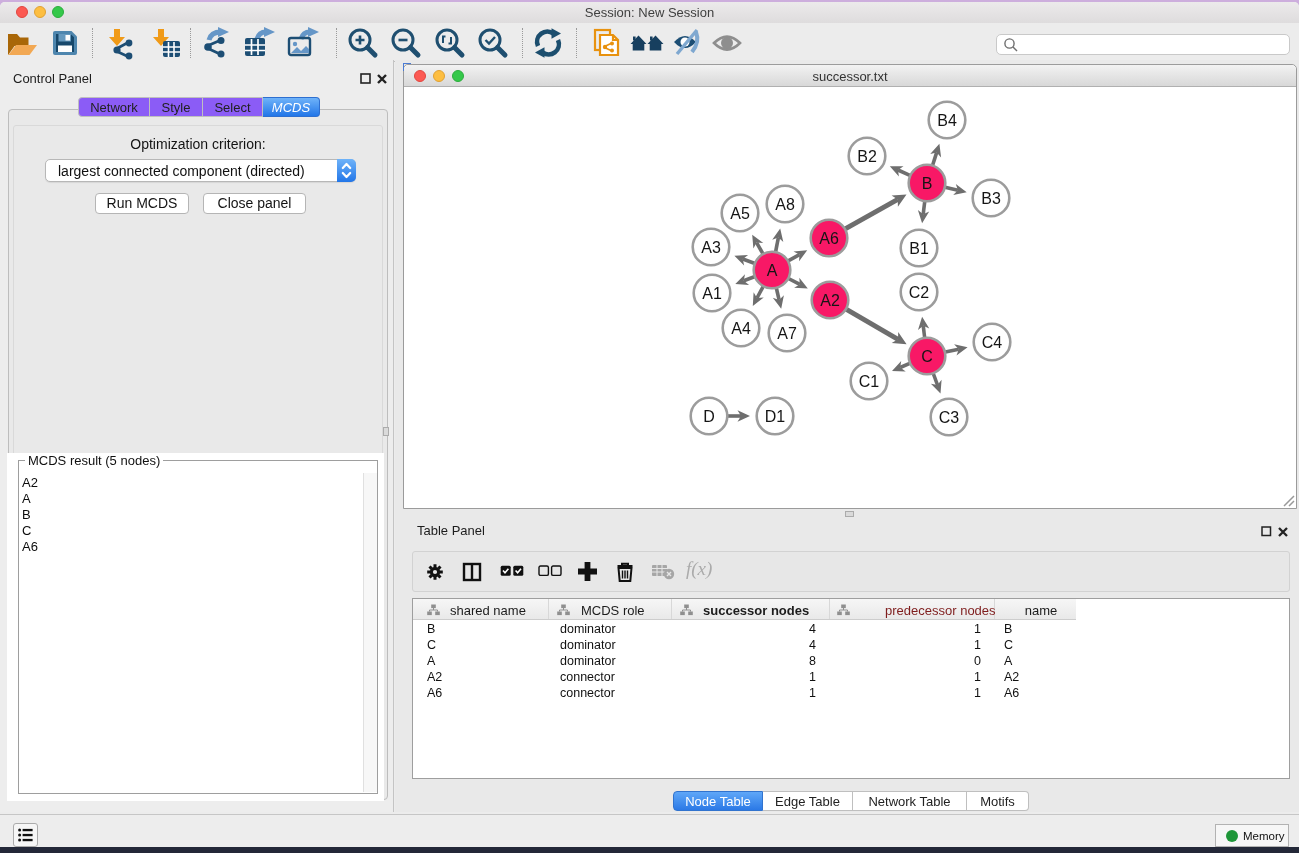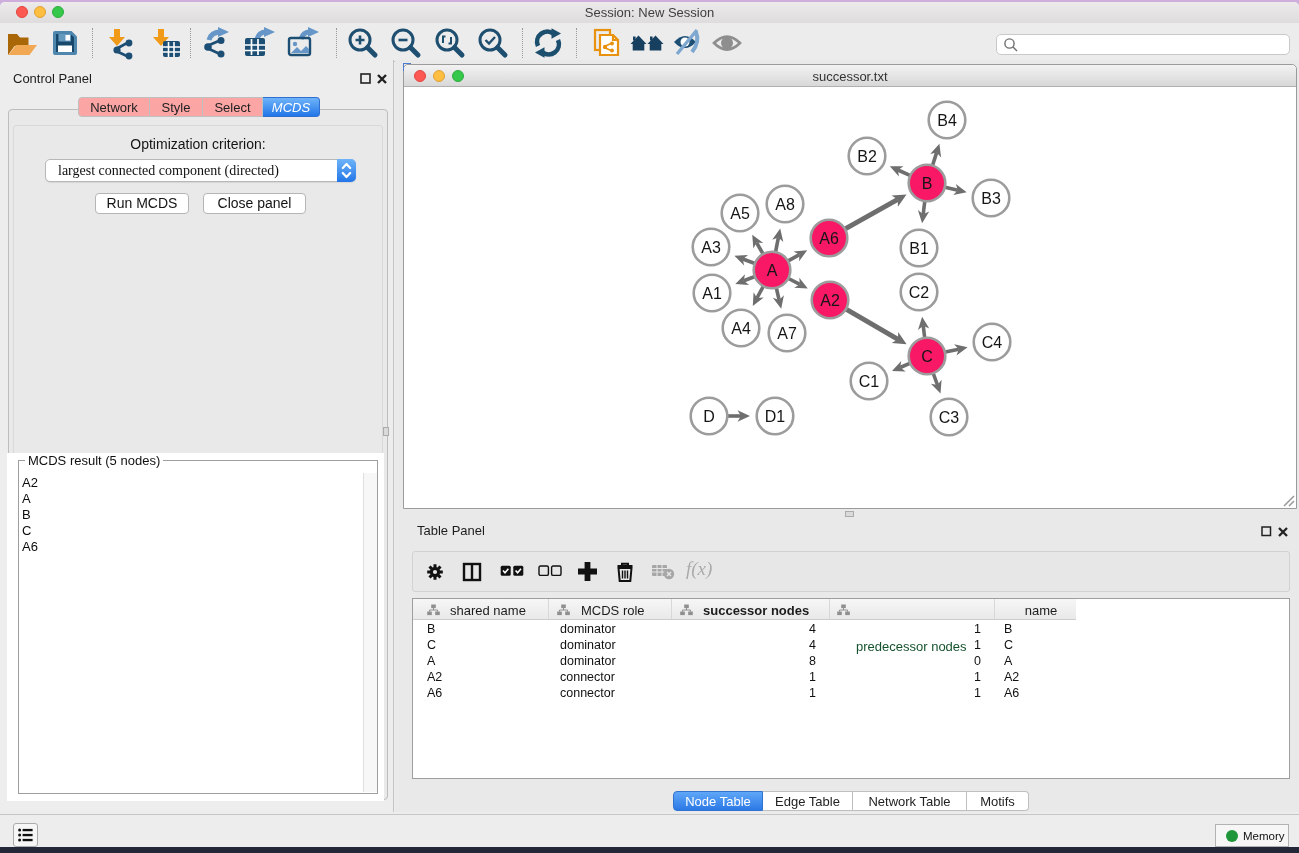--- a/index.html
+++ b/index.html
@@ -11,28 +11,28 @@
   .tl { position:absolute; top:4px; width:12px; height:12px; border-radius:50%; }
   .title { position:absolute; top:3px; width:100%; text-align:center; font-size:13px; color:#404040; }
   .toolbar { position:absolute; left:0; top:23px; width:100%; height:39px; background:#ECECEC; border-bottom:1px solid #BEBEBE; }
   .tsep { position:absolute; top:5px; height:30px; width:0; border-left:1px dotted #9a9a9a; }
   .ticon { position:absolute; top:3px; }
   .searchbox { position:absolute; left:996px; top:11px; width:294px; height:21px; background:#fff; border:1px solid #C9C9C9; border-radius:5px; }
   
   .ctrlpanel { position:absolute; left:0; top:60px; width:394px; height:752px; background:#EDEDED; border-right:1px solid #C4C4C4; }
   .paneltitle { font-size:13px; color:#1d1d1d; }
   .tabs { position:absolute; top:37px; left:78px; height:20px; z-index:3; display:flex; font-size:13px; }
-  .tab { border:1px solid #BFBFBF; border-left:none; background:#fca5a5; color:#222; display:flex; align-items:center; justify-content:center; }
+  .tab { border:1px solid #BFBFBF; border-left:none; background:#8b5cf6; color:#222; display:flex; align-items:center; justify-content:center; }
   .tab.first { border-left:1px solid #BFBFBF; border-radius:4px 0 0 4px; }
   .tab.sel { background:linear-gradient(#6FB3F9,#2276E8); border-color:#2e6fd0; color:#fff; border-radius:0 4px 4px 0;font-style:italic; }
   .ctrlbox { position:absolute; left:8px; top:49px; width:380px; height:691px; background:#E9E9E9; border:1px solid #BDBDBD; border-radius:4px; }
   .innerline { position:absolute; left:4px; right:4px; top:15px; bottom:4px; border:1px solid #D9D9D9; border-radius:3px; }
   .optlabel { position:absolute; top:26px; width:100%; text-align:center; font-size:14px; color:#141414; }
   .combo { position:absolute; left:36px; top:49px; width:311px; height:23px; background:#fff; border:1px solid #B7B7B7; border-radius:5px; box-shadow:0 1px 1px rgba(0,0,0,0.08); }
-  .combo .ctext { position:absolute; left:12px; top:3px; font-size:14px; color:#101010;font-family:Liberation Serif, serif; }
+  .combo .ctext { position:absolute; left:12px; top:3px; font-size:14px; color:#101010; }
   .combo .stepper { position:absolute; right:-1px; top:-1px; width:19px; height:23px; background:linear-gradient(#6FB3F9,#2276E8); border-radius:0 5px 5px 0; }
   .btn { position:absolute; height:21px; background:#FFFFFF; border:1px solid #B5B5B5; border-radius:4px; font-size:14px; color:#141414; text-align:center; line-height:19px; }
   .resultwrap { position:absolute; left:-2px; top:343px; width:377px; height:348px; background:#fff; }
   .fieldset { position:absolute; left:11px; top:7px; width:360px; height:334px; border:1px solid #9E9E9E; }
   .legend { position:absolute; left:6px; top:-8px; background:#fff; padding:0 3px; font-size:13px; color:#111; }
   .scrltrack { position:absolute; right:0px; top:12px; width:14px; height:calc(100% - 13px); background:#F7F7F7; border-left:1px solid #E0E0E0; }
   .listitems { position:absolute; left:3px; top:14px; font-size:13px; color:#0c0c0c; line-height:16px; }
   
   .desk { position:absolute; left:395px; top:60px; width:904px; height:752px; background:#E9E9E9; }
   
@@ -388,21 +388,21 @@
     <g fill="#8F8F8F">
       <rect x="4.2" y="0.5" width="4.6" height="3.6"></rect>
       <rect x="0.2" y="7.5" width="4.6" height="3.6"></rect>
       <rect x="8.2" y="7.5" width="4.6" height="3.6"></rect>
     </g>
     <path d="M6.5 4 v2 M2.5 7.5 v-1.5 h8 v1.5" stroke="#8F8F8F" stroke-width="1" fill="none"></path>
   </svg>
 <div class="abs" style="left:450px;top:603px;font-size:13px;color:#1c1c1c;">shared name</div>
 <div class="abs" style="left:581px;top:603px;font-size:13px;color:#1c1c1c;">MCDS role</div>
 <div class="abs" style="left:703px;top:603px;font-size:13px;color:#1c1c1c;font-weight:bold;">successor nodes</div>
-<div class="abs" style="left:856px;top:603px;font-size:13px;color:#14532d;margin-top:36px;">predecessor nodes</div>
+<div class="abs" style="left:885px;top:603px;font-size:13px;color:#7f1d1d;">predecessor nodes</div>
 <div class="abs" style="left:994px;top:603px;width:94px;text-align:center;font-size:13px;color:#1c1c1c;">name</div>
 <div class="abs" style="left:427px;top:622px;font-size:12.5px;color:#111;">B</div>
 <div class="abs" style="left:560px;top:622px;font-size:12.5px;color:#111;">dominator</div>
 <div class="abs" style="left:736px;top:622px;width:80px;text-align:right;font-size:12.5px;color:#111;">4</div>
 <div class="abs" style="left:901px;top:622px;width:80px;text-align:right;font-size:12.5px;color:#111;">1</div>
 <div class="abs" style="left:1004px;top:622px;font-size:12.5px;color:#111;">B</div>
 <div class="abs" style="left:427px;top:638px;font-size:12.5px;color:#111;">C</div>
 <div class="abs" style="left:560px;top:638px;font-size:12.5px;color:#111;">dominator</div>
 <div class="abs" style="left:736px;top:638px;width:80px;text-align:right;font-size:12.5px;color:#111;">4</div>
 <div class="abs" style="left:901px;top:638px;width:80px;text-align:right;font-size:12.5px;color:#111;">1</div>

